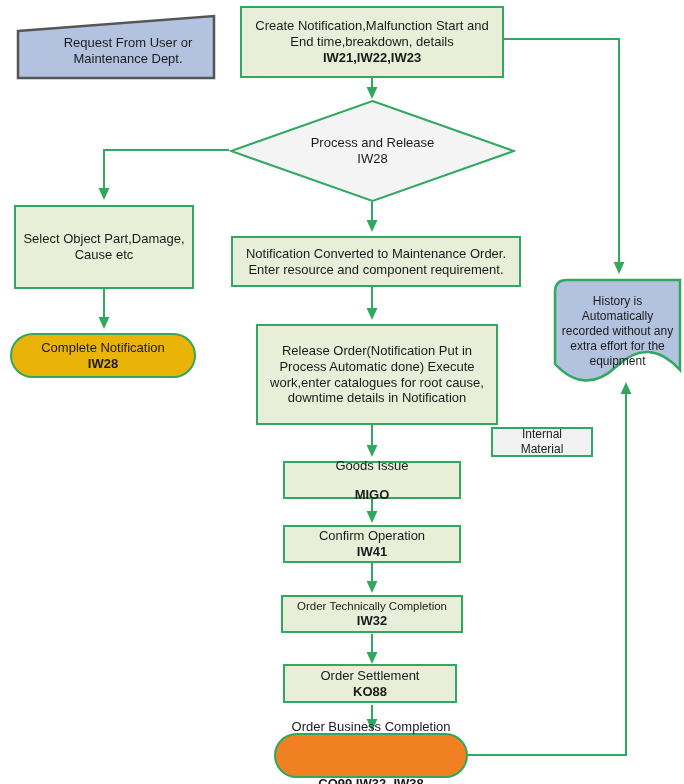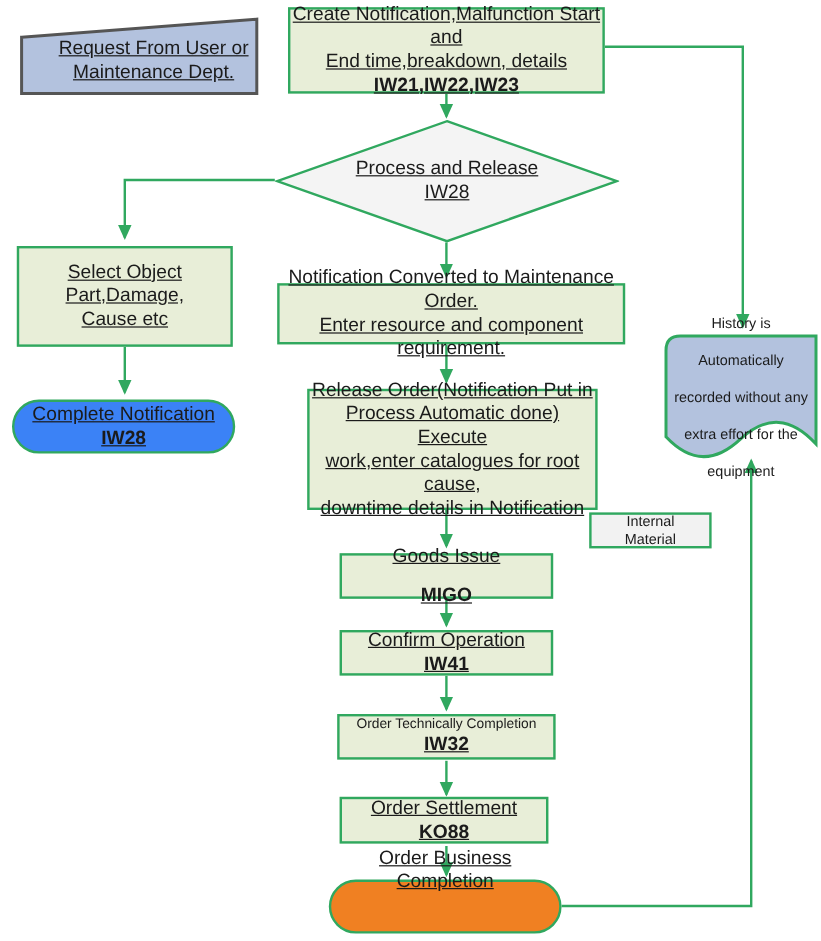--- a/index.html
+++ b/index.html
@@ -44,21 +44,21 @@
   
   .rect-green {
     background: #e8eed8;
     border: 2px solid #30a85f;
   }
   .rect-plain {
     background: #f2f2f2;
     border: 2px solid #30a85f;
   }
   .pill-peach {
-    background: #3b82f6;
+    background: #eab308;
     border: 2px solid #30a85f;
     border-radius: 999px;
   }
   .pill-orange {
     background: #f08022;
     border: 2px solid #30a85f;
     border-radius: 999px;
   }
   .trapezoid-wrap {
     position: absolute;
@@ -106,21 +106,21 @@
     left: 0; top: 0;
     width: 100%;
     display: flex;
     align-items: center;
     justify-content: center;
     text-align: center;
     color: #1b1b1b;
     line-height: 1.25;
   }
 
-  .fs13 { font-size: 16px; text-decoration: underline; }
+  .fs13 { font-size: 13px; }
   .fs12 { font-size: 12px; }
   .fs115 { font-size: 11.5px; }
   .stack { display: flex; flex-direction: column; align-items: center; justify-content: center; }
 </style>
 </head>
 <body>
 
 <div id="canvas">
 
   <svg id="edges" viewBox="0 0 684 784" width="684" height="784">
@@ -207,21 +207,21 @@
 
   <div class="node rect-plain stack fs12" style="left:491px; top:427px; width:102px; height:30px;">
     <span>Internal</span>
     <span>Material</span>
   </div>
 
   <div class="doc-wrap" style="left:553px; top:278px; width:129px; height:106px;">
     <svg width="129" height="106" viewBox="0 0 129 106">
       <path d="M2,14 Q2,2 14,2 L127,2 L127,92 Q96,58 64,88 Q32,118 2,86 Z" fill="#b3c2de" stroke="#30a85f" stroke-width="2.5"></path>
     </svg>
-    <div class="label fs12 stack" style="top:14px; height:78px;gap:16px;">
+    <div class="label fs12 stack" style="top:14px; height:78px;">
       <span>History is</span>
       <span>Automatically</span>
       <span>recorded without any</span>
       <span>extra effort for the</span>
       <span>equipment</span>
     </div>
   </div>
 
   <div class="node rect-green stack fs13" style="left:283px; top:461px; width:178px; height:38px;gap:13px;">
     <span>Goods Issue</span>

